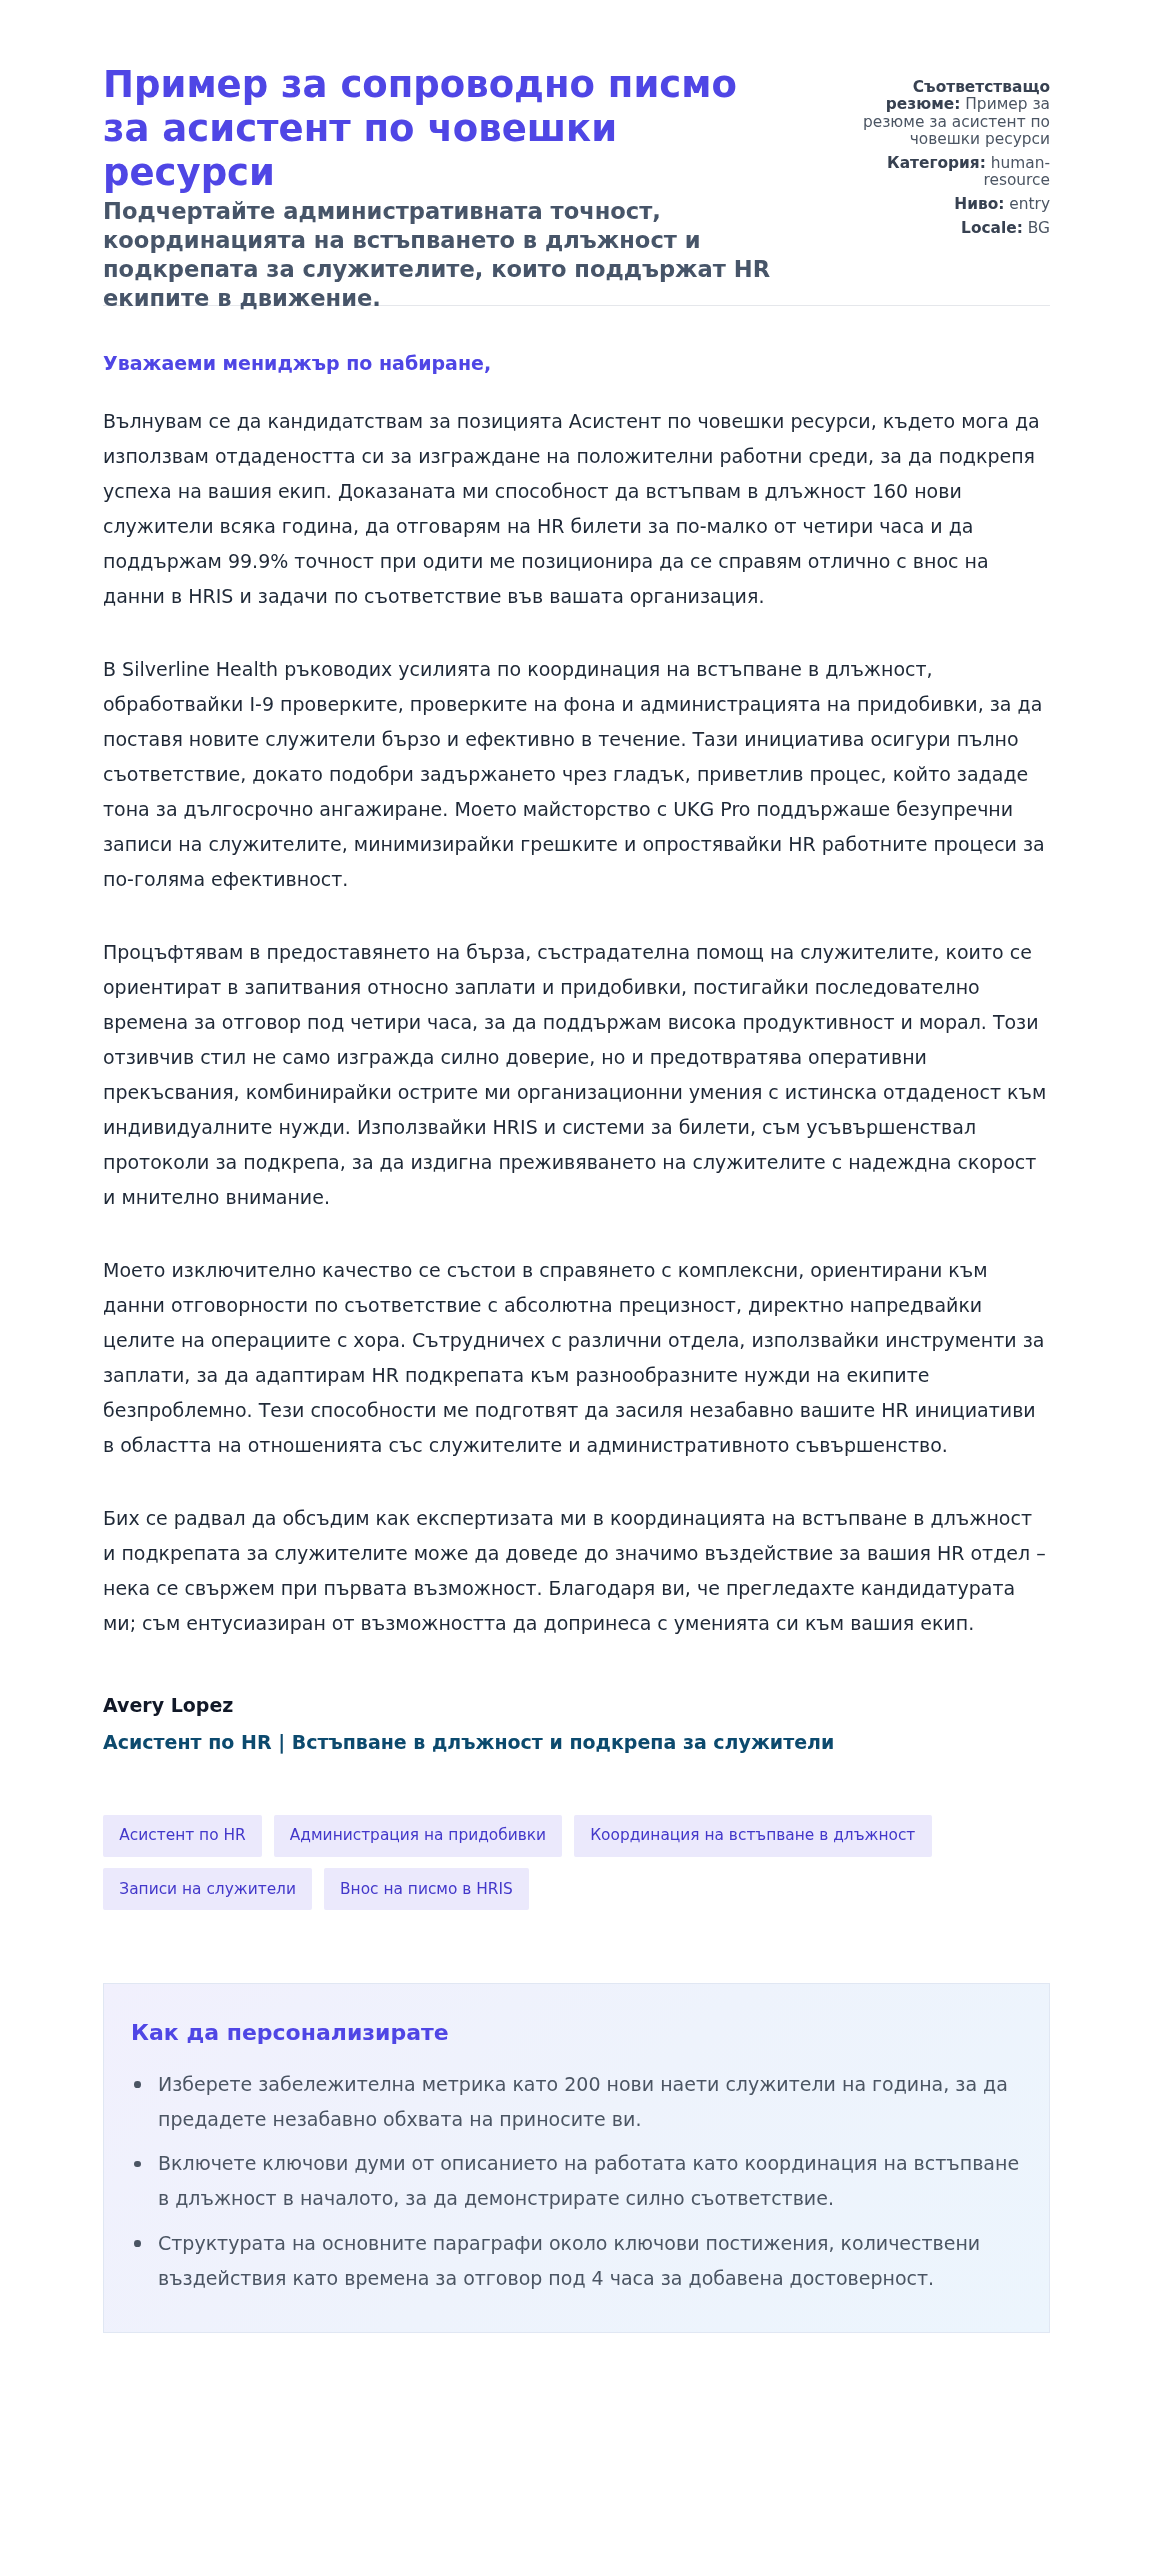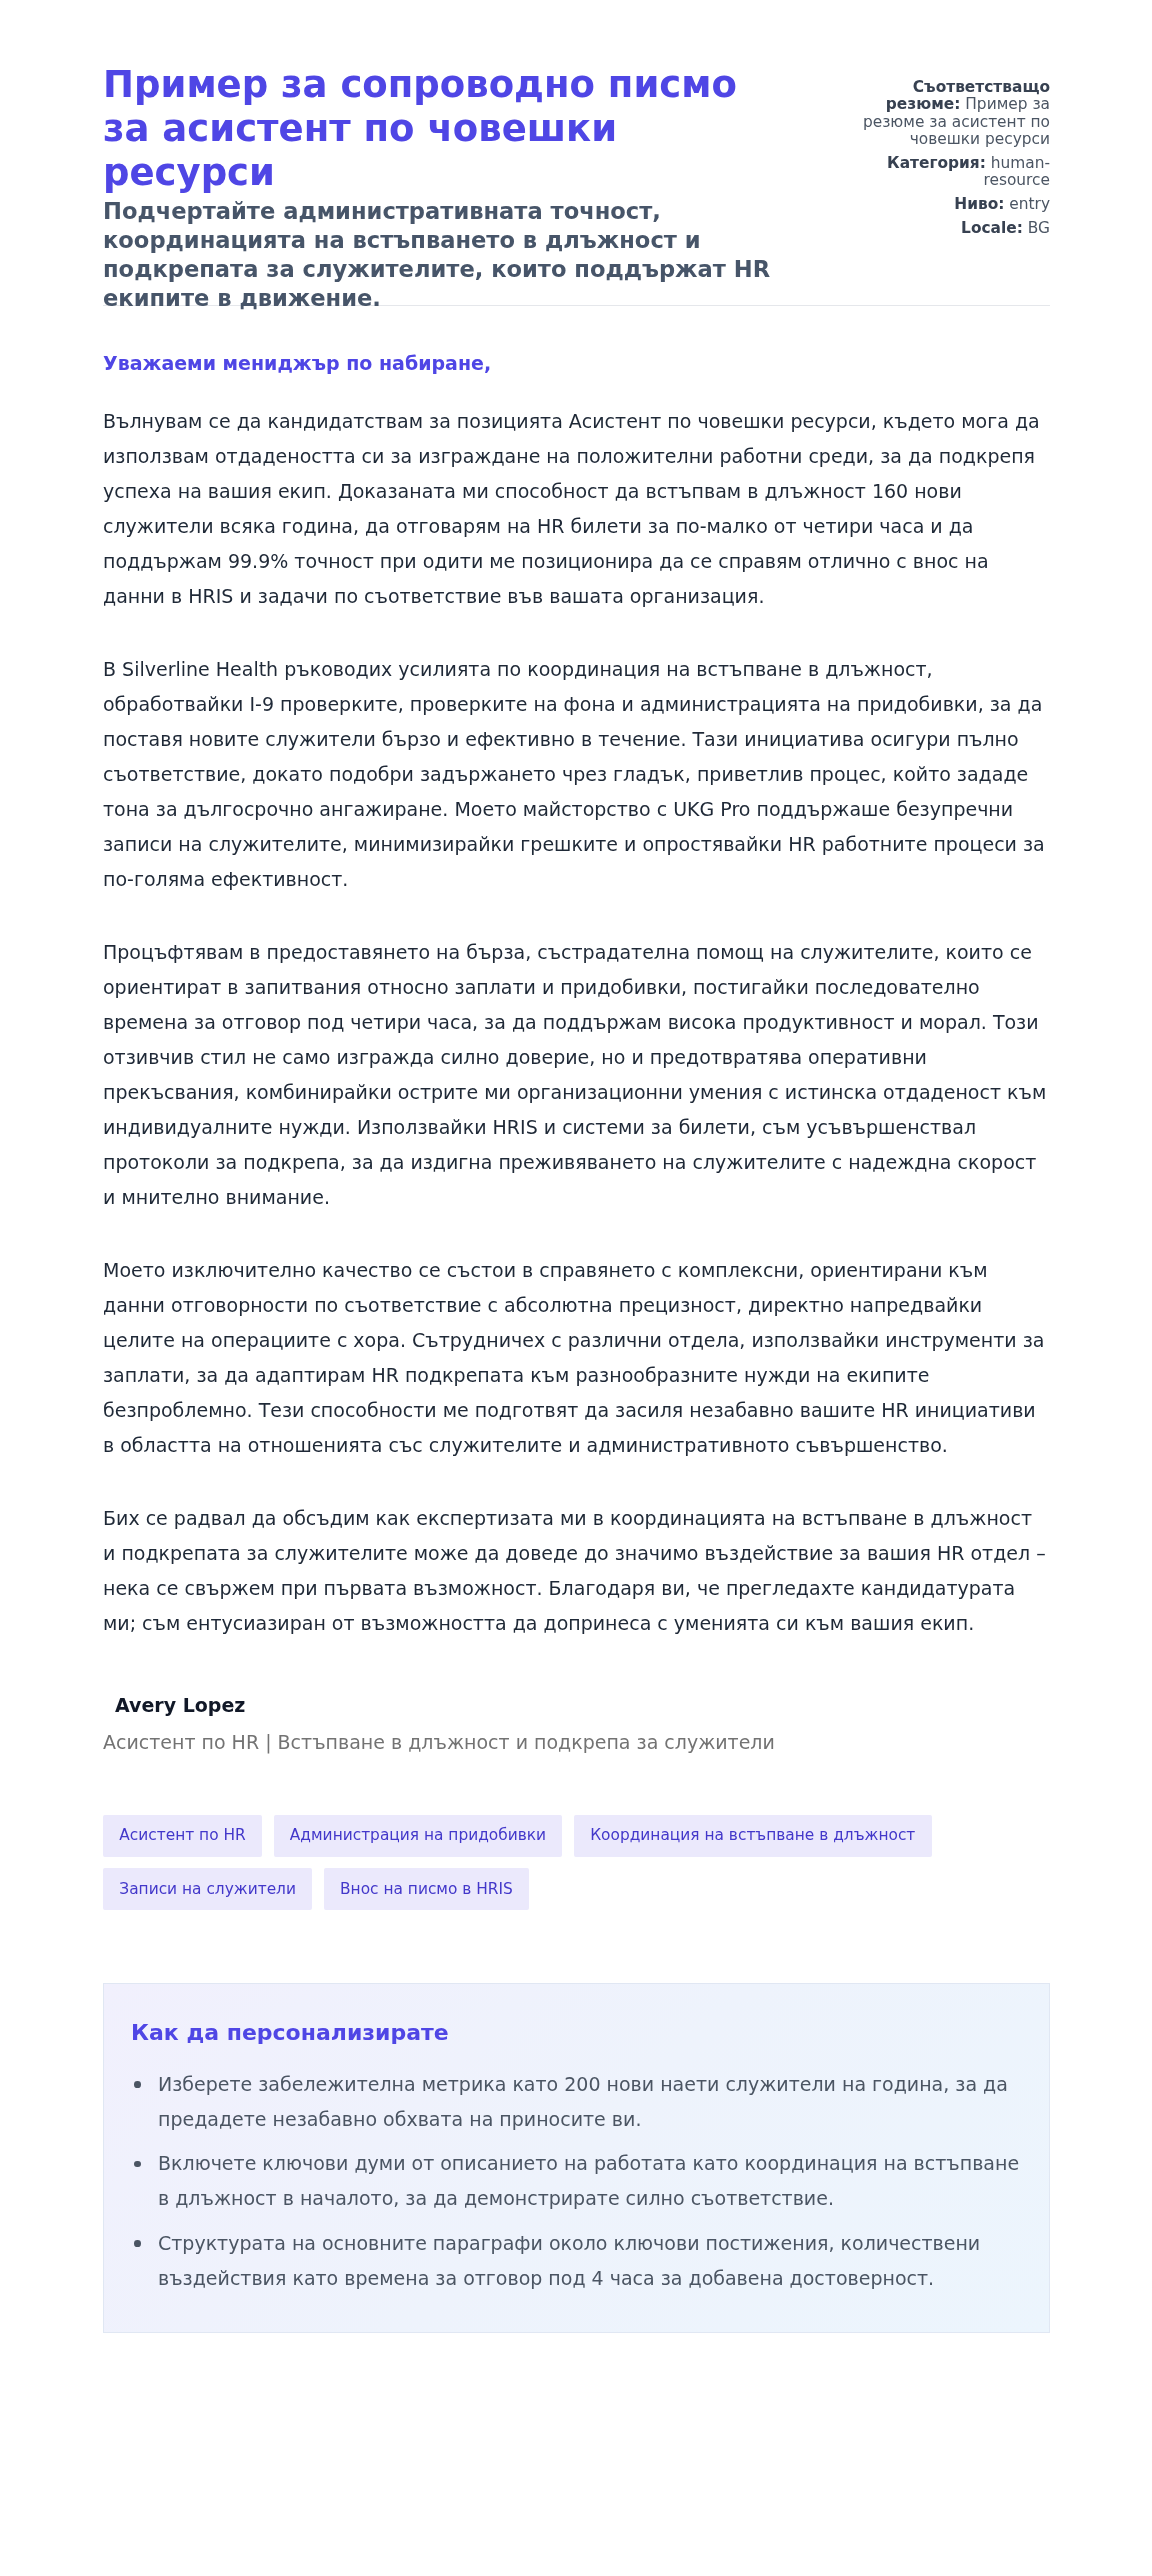--- a/index.html
+++ b/index.html
@@ -68,27 +68,27 @@
     margin-bottom: 38px;
   }
   .signature {
     margin-top: 52px;
   }
   .sig-name {
     font-size: 19px;
     font-weight: bold;
     color: #111827;
     line-height: 25px;
-    margin-left: 12px;
   }
   .sig-title {
     margin-top: 11.5px;
     font-size: 19px;
-    color: #737373;
+    color: #0c4a6e;
     line-height: 25px;
+    font-weight: bold;
   }
   .tags {
     margin-top: 60px;
     display: flex;
     flex-wrap: wrap;
     gap: 11.5px 11.5px;
     width: 947px;
   }
   .tag {
     background: #ede9fe;

